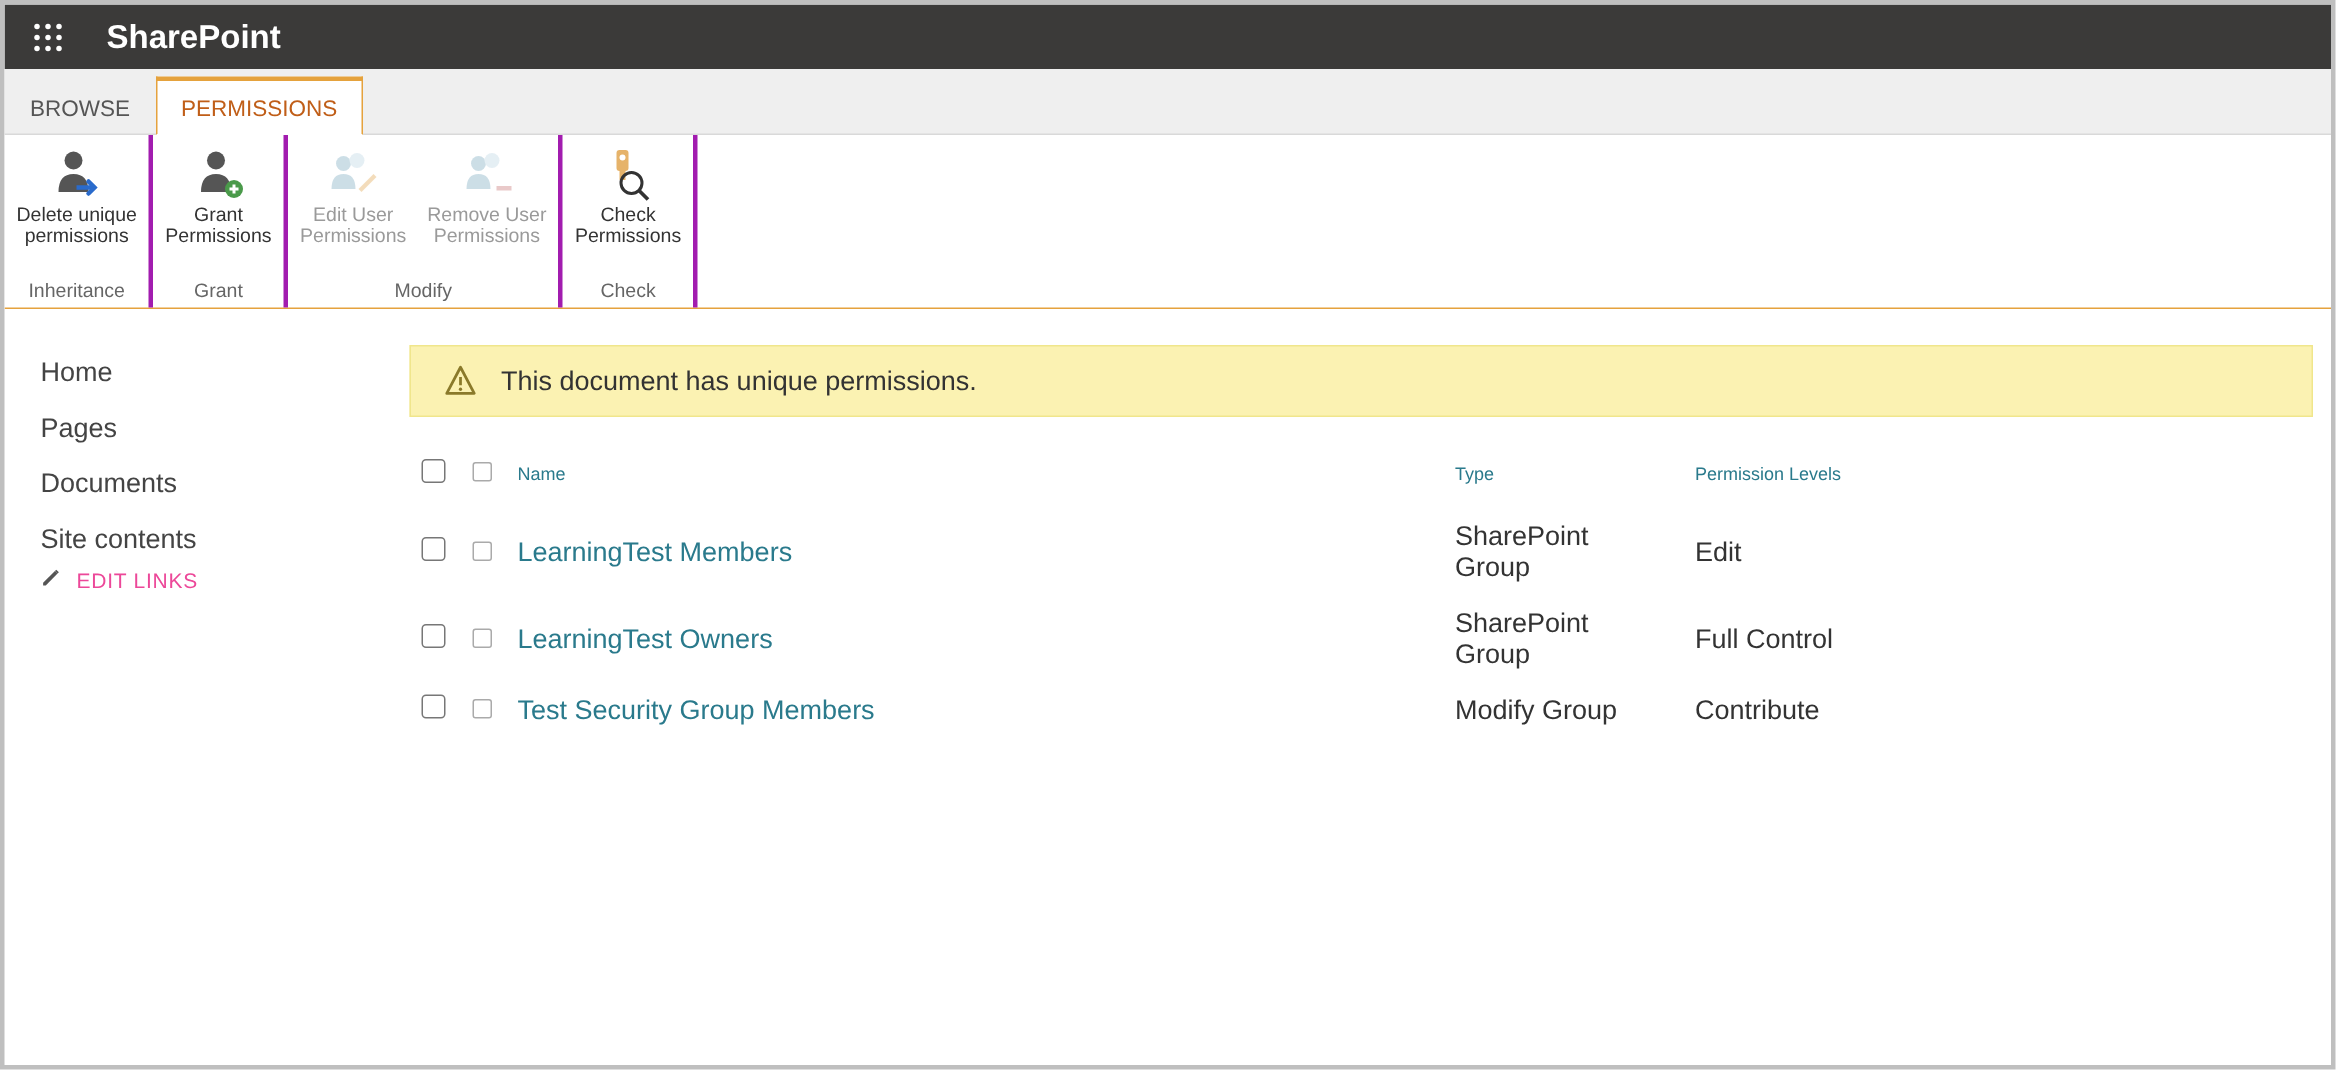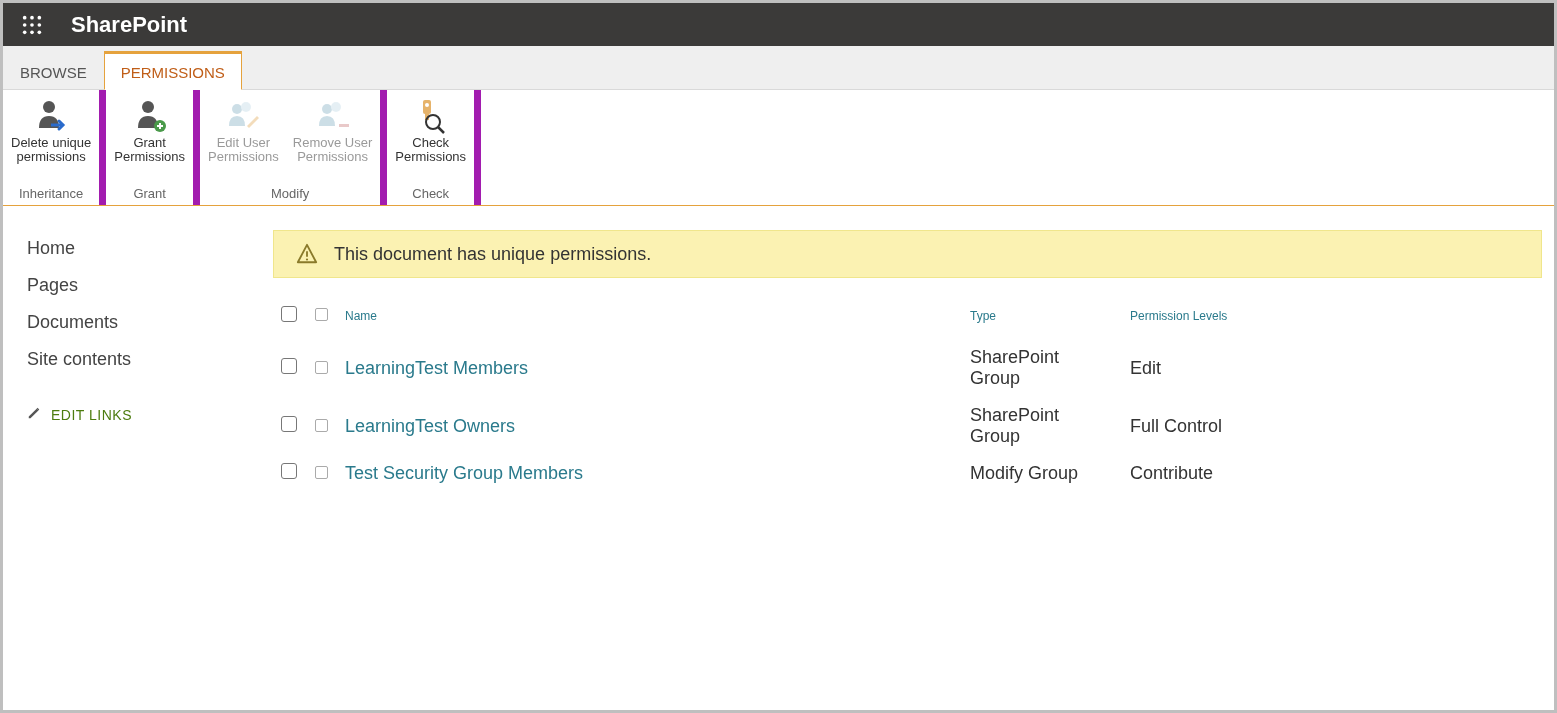--- a/index.html
+++ b/index.html
@@ -56,21 +56,21 @@
     border-bottom: 1px solid #fff;
     margin-bottom: -1px;
   }
   .ribbon {
     background: #fff;
     border-bottom: 1px solid #e5a23d;
     display: flex;
     height: 116px;
   }
   .rib-group {
-    border-right: 7px solid #a21caf;
+    border-right: 3px solid #a21caf;
     display: flex;
     flex-direction: column;
     justify-content: center;
     padding: 8px 8px 4px 8px;
   }
   .rib-buttons {
     display: flex;
     align-items: flex-start;
     justify-content: center;
     flex: 1;
@@ -108,23 +108,22 @@
     padding-left: 24px;
     padding-right: 16px;
     font-size: 18px;
     color: #444;
   }
   .leftnav .nav-item {
     padding: 8px 0;
     cursor: pointer;
   }
   .leftnav .edit-links {
-    margin-top: 28px;
     font-size: 14px;
-    color: #4d7c0f;
+    color: #ec4899;
     display: flex;
     align-items: center;
     gap: 10px;
     cursor: pointer;
     letter-spacing: 0.5px;
   }
   .main {
     flex: 1;
     padding-right: 12px;
   }

